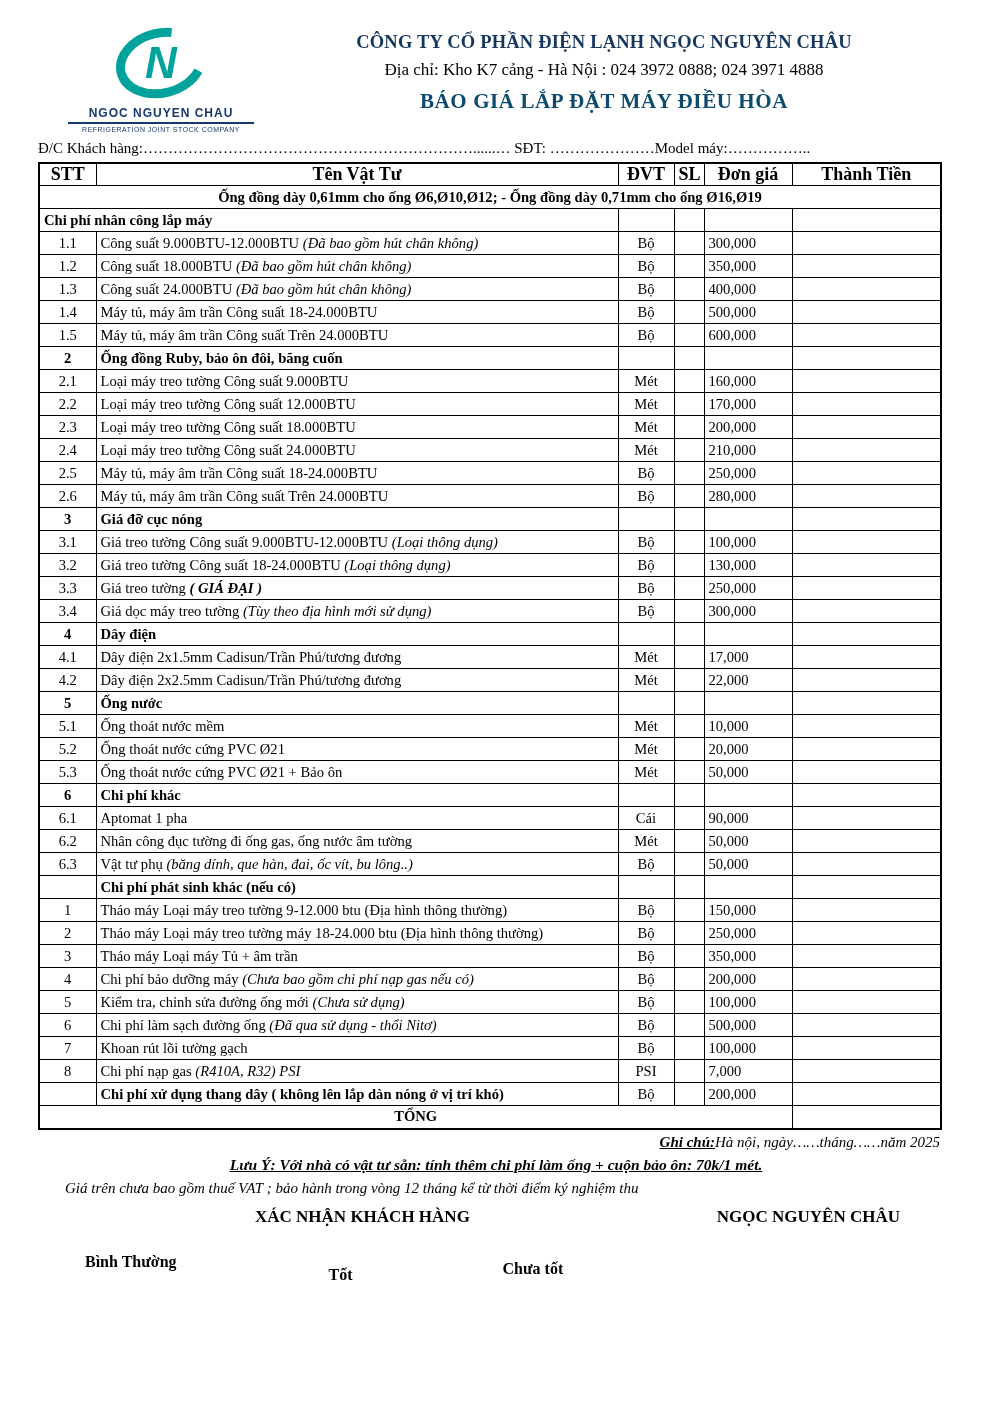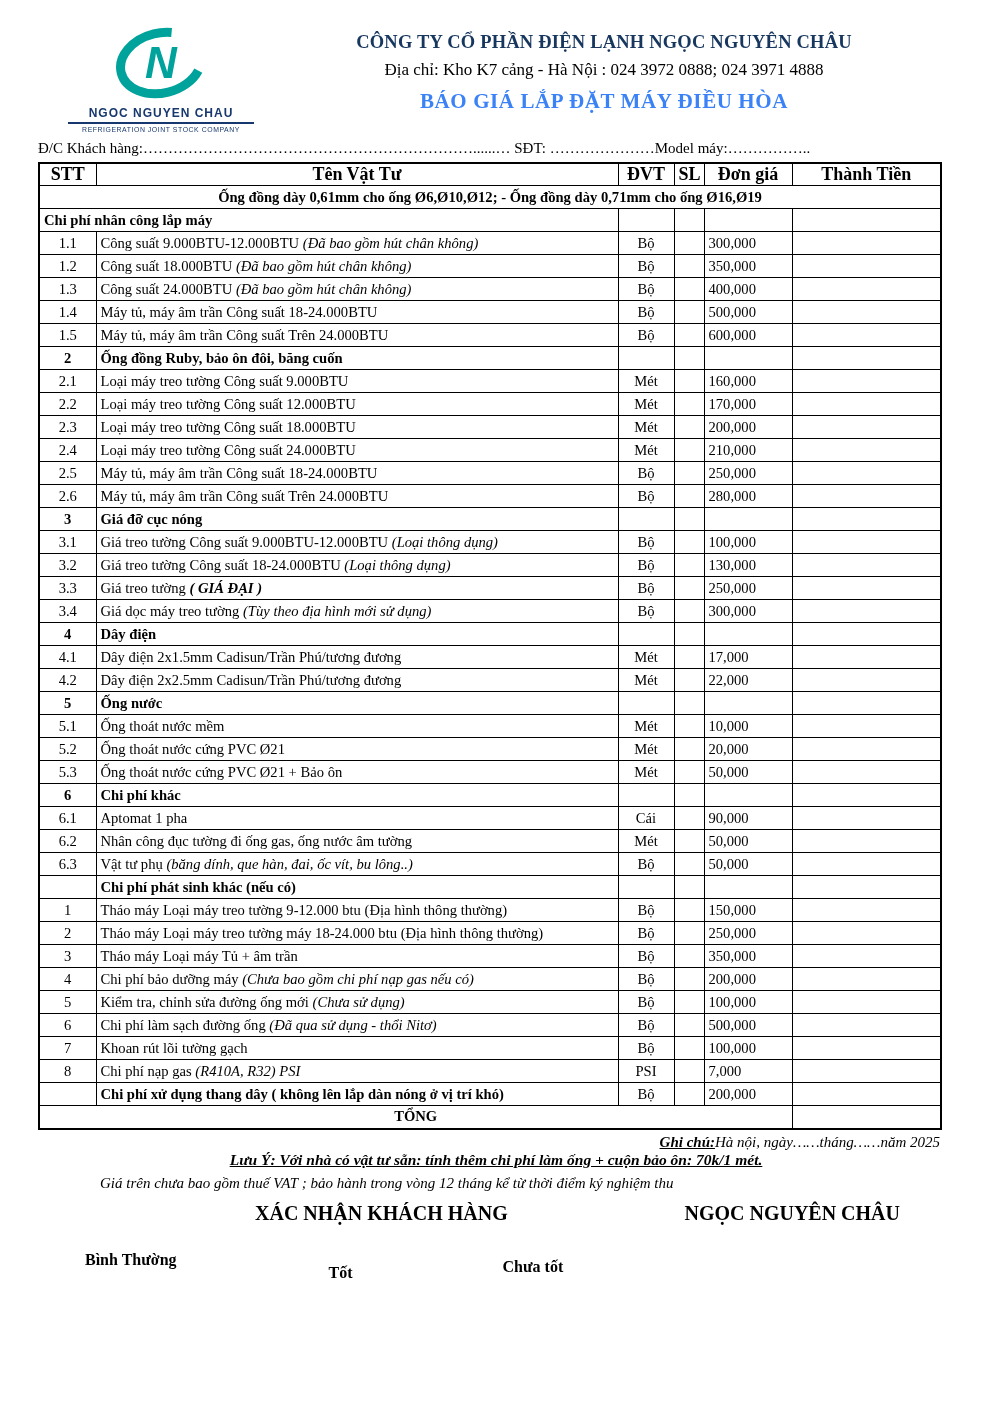--- a/index.html
+++ b/index.html
@@ -32,23 +32,23 @@
   .name { text-align:left; padding-left:6px; }
   .price { text-align:left; padding-right:8px; }
   .bold { font-weight:bold; }
   .it { font-style:italic; }
 
   
   .footer { font-size:15px; }
   .f-row1 { display:flex; justify-content:flex-end; padding:4px 52px 0 38px; }
   .ghi-chu { font-weight:bold; font-style:italic; text-decoration:underline; }
   .date-line { font-style:italic; }
-  .luu-y { text-align:center; font-weight:bold; font-style:italic; text-decoration:underline; font-size:15.5px; }
-  .vat-note { font-style:italic; padding-left:100px; margin-top:6px; }
-  .confirm-row { display:flex; margin-top:10px; font-weight:bold; font-size:20px; }
+  .luu-y { text-align:center; font-weight:bold; font-style:italic; text-decoration:underline; margin-top:5px; font-size:15.5px; }
+  .vat-note { font-style:italic; padding-left:65px; margin-top:6px; }
+  .confirm-row { display:flex; margin-top:10px; font-weight:bold; font-size:17px; }
   .confirm-left { margin-left:255px; }
   .confirm-right { margin-left:auto; margin-right:92px; }
   .ratings-row { display:flex; margin-top:26px; font-weight:bold; font-size:16px; }
   .rating-1 { margin-left:85px; position:relative; }
   .rating-2 { margin-left:152px; position:relative; top:13px; }
   .rating-3 { margin-left:150px; position:relative; top:7px; }
 </style>
 </head>
 <body>
 
@@ -62,21 +62,21 @@
           <text x="56" y="52" text-anchor="middle" font-family="Liberation Sans, sans-serif" font-weight="bold" font-style="italic" font-size="44" fill="#00a39b">N</text>
         </svg>
       </span>
       <div class="logo-name">NGOC NGUYEN CHAU</div>
       <div class="logo-rule"></div>
       <div class="logo-sub">REFRIGERATION JOINT STOCK COMPANY</div>
     </div>
     <div class="header-text">
       <div class="company">CÔNG TY CỔ PHẦN ĐIỆN LẠNH NGỌC NGUYÊN CHÂU</div>
       <div class="address">Địa chỉ: Kho K7 cảng - Hà Nội : 024 3972 0888; 024 3971 4888</div>
-      <div class="doc-title" id="doc-title" style="color: #3b82f6;">BÁO GIÁ  LẮP ĐẶT MÁY ĐIỀU HÒA</div>
+      <div class="doc-title" id="doc-title" style="color: #0c4a6e;">BÁO GIÁ  LẮP ĐẶT MÁY ĐIỀU HÒA</div>
     </div>
   </div>
 
   <div class="customer-line">Đ/C Khách hàng:…………………………………………………………......…  SĐT: …………………Model máy:……………..</div>
 
   <table class="quote">
     <colgroup>
       <col style="width:57px">
         <col style="width:522px">
         <col style="width:56px">

